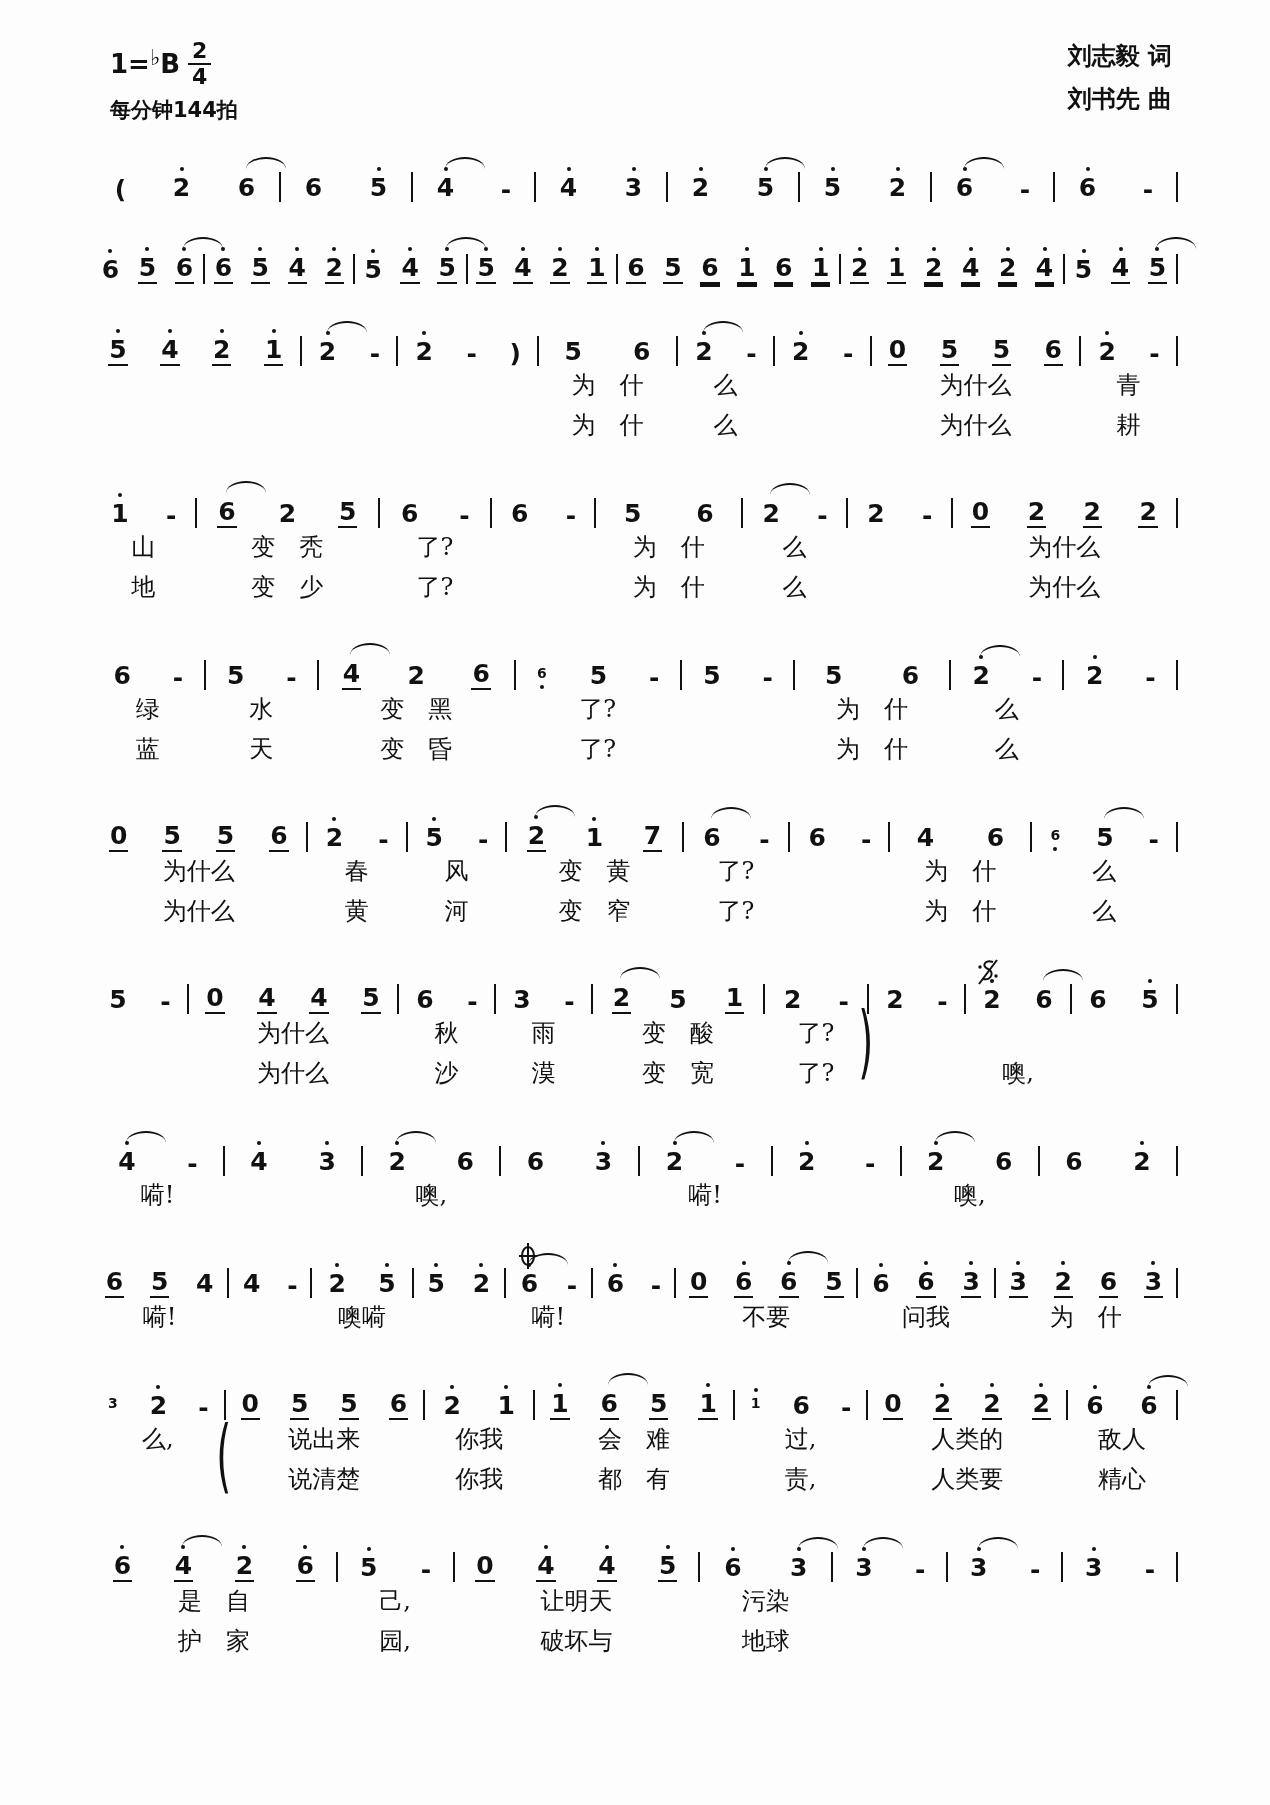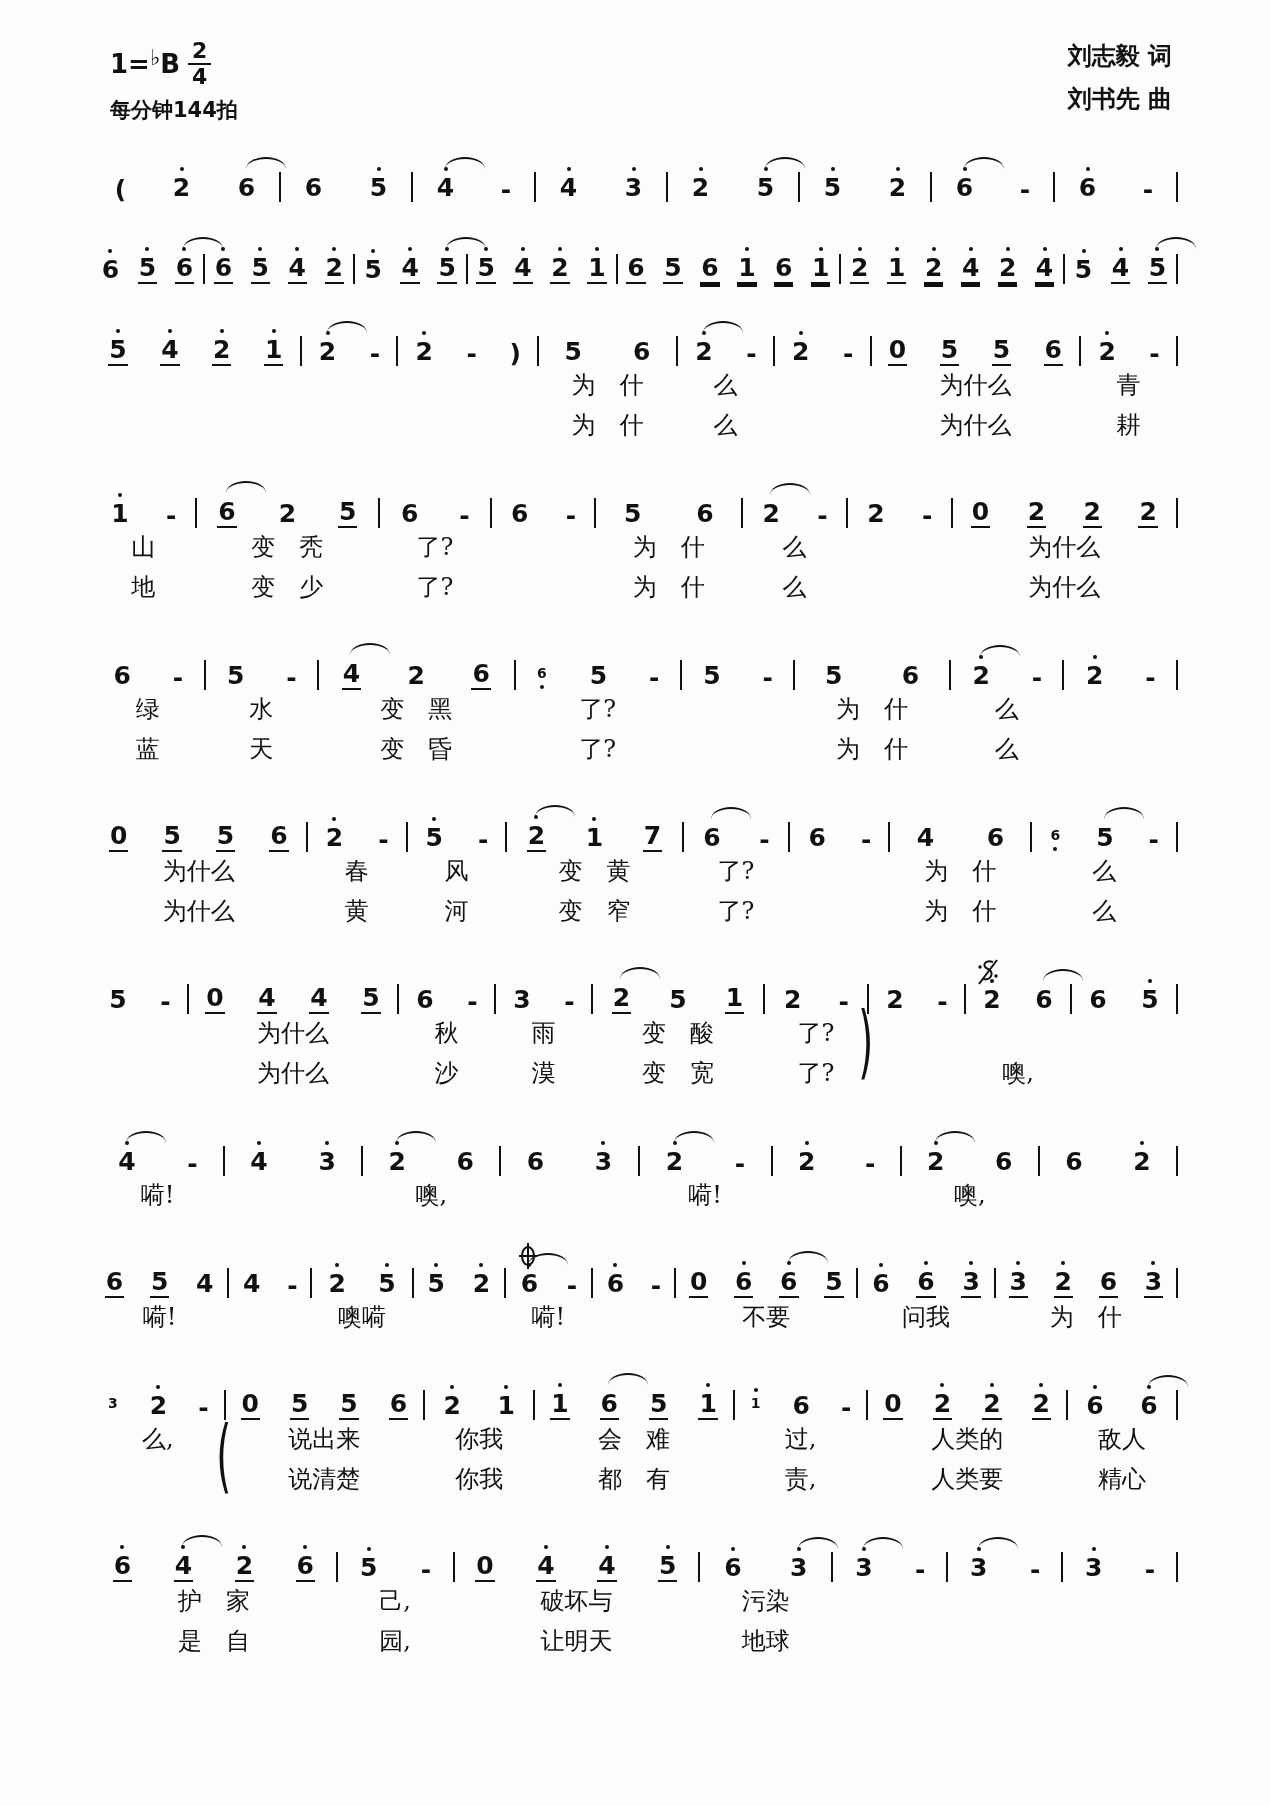--- a/index.html
+++ b/index.html
@@ -1304,22 +1304,22 @@
             </span>
             <span class="nt">
               <span class="core u1">2</span>
               <i class="dotA"></i>
             </span>
             <span class="nt">
               <span class="core u1">6</span>
               <i class="dotA"></i>
             </span>
           </div>
+          <div class="lrow">是　自</div>
           <div class="lrow">护　家</div>
-          <div class="lrow">是　自</div>
         </div>
         <div class="bar"></div>
         <div class="meas" style="flex-grow: 2;">
           <div class="nrow">
             <span class="nt">
               <span class="core">5</span>
               <i class="dotA"></i>
             </span>
             <span class="nt dash">-</span>
           </div>
@@ -1338,22 +1338,22 @@
             </span>
             <span class="nt">
               <span class="core u1">4</span>
               <i class="dotA"></i>
             </span>
             <span class="nt">
               <span class="core u1">5</span>
               <i class="dotA"></i>
             </span>
           </div>
+          <div class="lrow">让明天</div>
           <div class="lrow">破坏与</div>
-          <div class="lrow">让明天</div>
         </div>
         <div class="bar"></div>
         <div class="meas" style="flex-grow: 2;">
           <div class="nrow">
             <span class="nt">
               <span class="core">6</span>
               <i class="dotA"></i>
             </span>
             <span class="nt">
               <span class="core">3</span>

